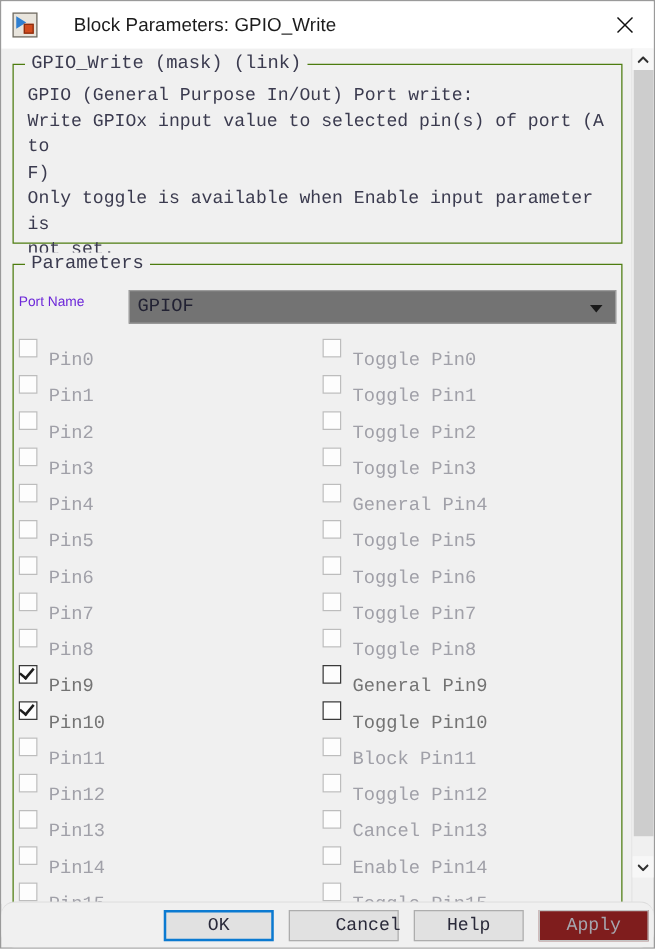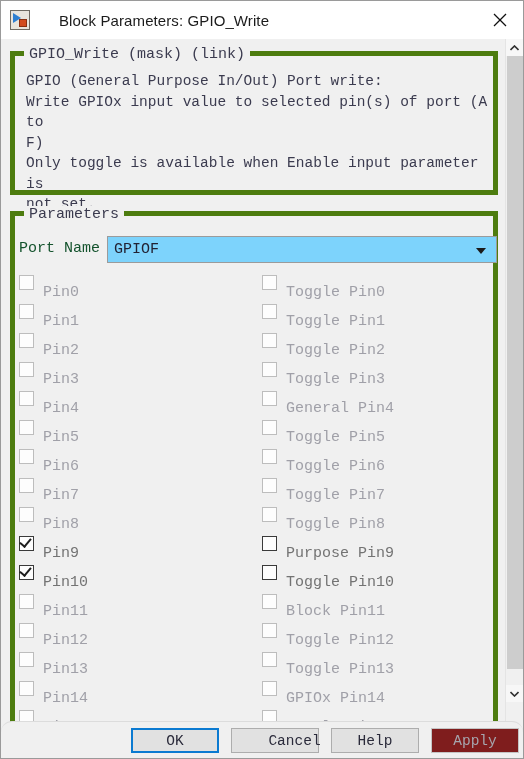--- a/index.html
+++ b/index.html
@@ -92,21 +92,21 @@
   .content {
     position: absolute; left: 0; top: 38px;
     width: 506px; height: 684px;
     background: #f0f0f0;
     overflow: hidden;
   }
 
   
   .groupbox {
     position: absolute;
-    border: 5px solid #4d7c0f;
+    border: 1px solid #4d7c0f;
     background: transparent;
   }
   .group-legend {
     position: absolute;
     top: -10px; left: 9px;
     padding: 0 5px;
     background: #f0f0f0;
     font-family: "Liberation Mono", "DejaVu Sans Mono", monospace;
     font-size: 15px;
     color: #3b3b4f;
@@ -135,30 +135,30 @@
 
   .port-row {
     position: absolute;
     left: 0; top: 20px;
     width: 100%;
     height: 28px;
   }
   .port-label {
     position: absolute;
     left: 4px; top: 4px;
-    font-family: Liberation Mono, monospace;
-    font-size: 15px;
-    color: #14532d;
+    font-family: Liberation Sans, sans-serif;
+    font-size: 11px;
+    color: #6d28d9;
     white-space: nowrap;
   }
   .port-select {
     position: absolute;
     left: 92px; top: 0px;
     width: 390px; height: 27px;
-    background: #7dd3fc;
+    background: #737373;
     border: 1px solid #9b9b9b;
   }
   .port-select .val {
     position: absolute; left: 6px; top: 4px;
     font-family: "Liberation Mono", "DejaVu Sans Mono", monospace;
     font-size: 15px;
     color: #222233;
   }
   .port-select .arrow {
     position: absolute; right: 10px; top: 11px;
@@ -386,21 +386,21 @@
           </div>
           <div class="pin-row">
             <div class="cb-item col-left enabled checked">
               <div class="cbox">
                 <div class="tick"></div>
               </div>
               <span class="cb-label">Pin9</span>
             </div>
             <div class="cb-item col-right enabled">
               <div class="cbox"></div>
-              <span class="cb-label">Purpose Pin9</span>
+              <span class="cb-label">General Pin9</span>
             </div>
           </div>
           <div class="pin-row">
             <div class="cb-item col-left enabled checked">
               <div class="cbox">
                 <div class="tick"></div>
               </div>
               <span class="cb-label">Pin10</span>
             </div>
             <div class="cb-item col-right enabled">
@@ -428,31 +428,31 @@
               <span class="cb-label">Toggle Pin12</span>
             </div>
           </div>
           <div class="pin-row">
             <div class="cb-item col-left">
               <div class="cbox"></div>
               <span class="cb-label">Pin13</span>
             </div>
             <div class="cb-item col-right">
               <div class="cbox"></div>
-              <span class="cb-label">Toggle Pin13</span>
+              <span class="cb-label">Cancel Pin13</span>
             </div>
           </div>
           <div class="pin-row">
             <div class="cb-item col-left">
               <div class="cbox"></div>
               <span class="cb-label">Pin14</span>
             </div>
             <div class="cb-item col-right">
               <div class="cbox"></div>
-              <span class="cb-label">GPIOx Pin14</span>
+              <span class="cb-label">Enable Pin14</span>
             </div>
           </div>
           <div class="pin-row">
             <div class="cb-item col-left">
               <div class="cbox"></div>
               <span class="cb-label">Pin15</span>
             </div>
             <div class="cb-item col-right">
               <div class="cbox"></div>
               <span class="cb-label">Toggle Pin15</span>

